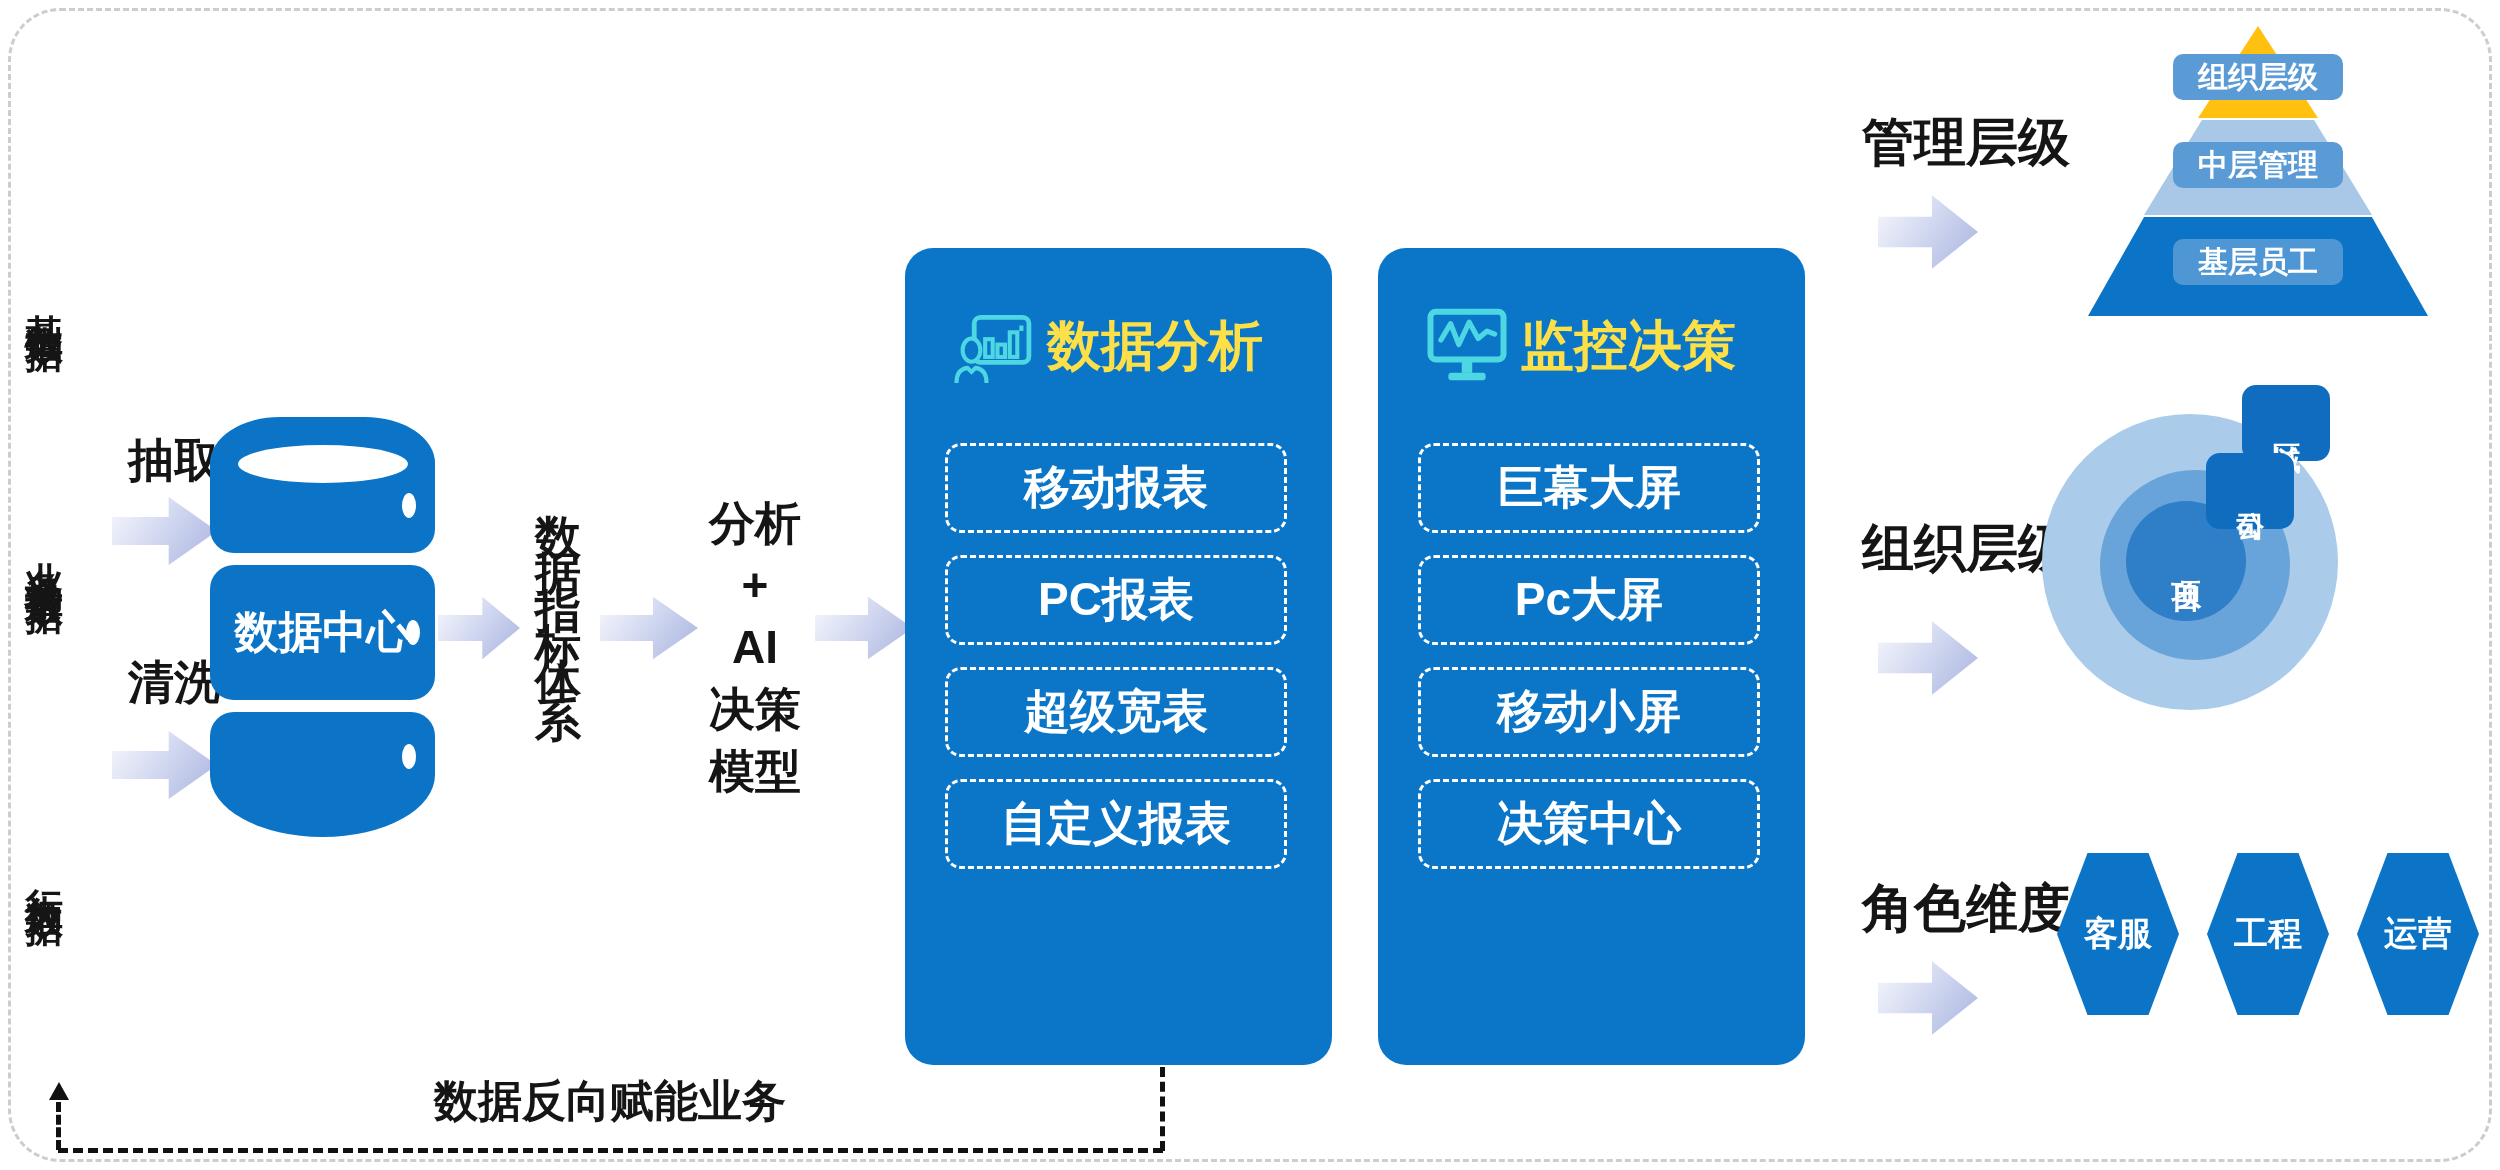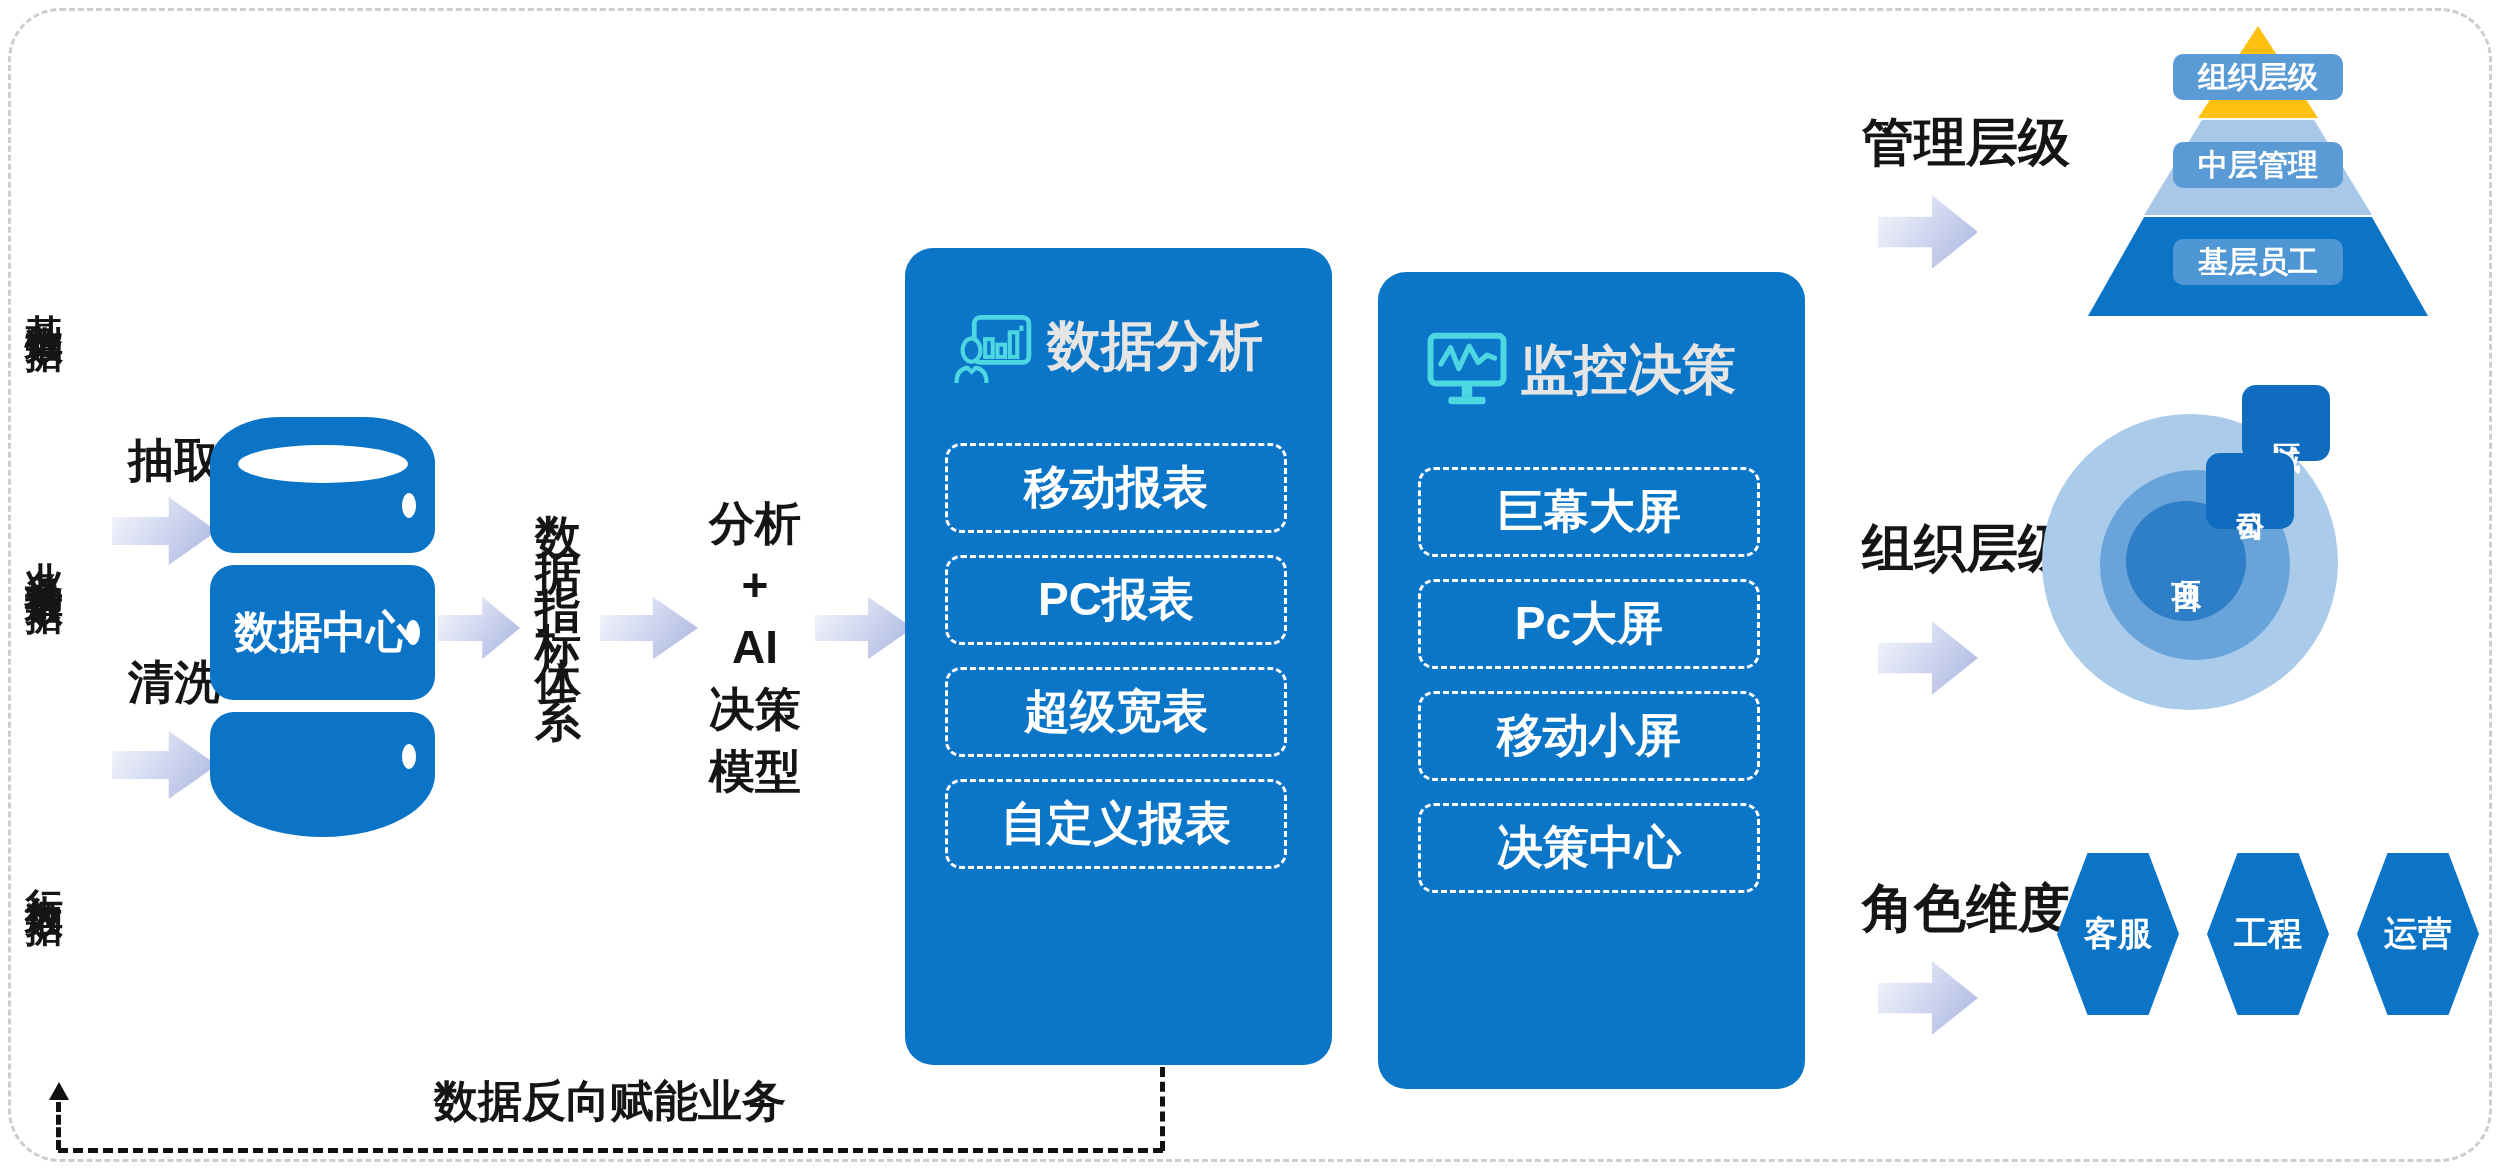--- a/index.html
+++ b/index.html
@@ -16,21 +16,21 @@
   .abs{position:absolute;}
   .arrow{position:absolute;background:linear-gradient(125deg,#f2f4fb 8%,#ccd3ee 55%,#a8b3df 100%);
          clip-path:polygon(0 31%,54% 31%,54% 4%,100% 50%,54% 96%,54% 69%,0 69%);}
   .label-big{position:absolute;font-size:52px;font-weight:bold;color:var(--ink);white-space:nowrap;}
   
   .db{position:absolute;left:210px;top:417px;width:225px;height:420px;}
   .db-seg{position:absolute;left:0;width:225px;background:var(--blue);}
   .db-dot{position:absolute;width:14px;height:25px;background:#fff;border-radius:50%;}
   
   .panel{position:absolute;top:248px;width:427px;height:817px;background:var(--panel);border-radius:28px;}
-  .panel-title{position:absolute;left:142px;top:62px;font-size:54px;font-weight:bold;color:#e5e5e5;white-space:nowrap;}
+  .panel-title{position:absolute;left:142px;top:62px;font-size:54px;font-weight:bold;color:#fde047;white-space:nowrap;}
   .panel-item{position:absolute;left:40px;width:336px;height:84px;border:3px dashed #fff;border-radius:16px;
               color:#fff;font-weight:bold;font-size:46px;display:flex;align-items:center;justify-content:center;white-space:nowrap;}
   
   .dash-h{position:absolute;border-top:5px dashed #111;}
   .dash-v{position:absolute;border-left:5px dashed #111;}
   .tri-up{position:absolute;width:0;height:0;border-left:10px solid transparent;border-right:10px solid transparent;border-bottom:18px solid #111;}
   
   .pyr{position:absolute;left:2088px;top:26px;width:340px;height:292px;}
   .pyr-band{position:absolute;}
   .pyr-label{position:absolute;left:85px;width:170px;height:46px;border-radius:10px;background:var(--mid-label);
@@ -101,21 +101,21 @@
       <ellipse cx="30" cy="62" rx="13" ry="17" fill="var(--panel)" stroke="var(--cyan)" stroke-width="6"></ellipse>
       <path d="M8,110 Q8,90 24,88 L30,94 L36,88 Q52,90 52,110" fill="var(--panel)" stroke="var(--cyan)" stroke-width="6"></path>
     </svg>
     <div class="panel-title">数据分析</div>
     <div class="panel-item" style="top:195px;">移动报表</div>
     <div class="panel-item" style="top:307px;">PC报表</div>
     <div class="panel-item" style="top:419px;">超级宽表</div>
     <div class="panel-item" style="top:531px;">自定义报表</div>
   </div>
 
-  <div class="panel" style="left:1378px;margin-top:24px;">
+  <div class="panel" style="left:1378px;">
     <svg class="abs" style="left:48px;top:58px;" width="82" height="80" viewBox="0 0 110 104">
       <rect x="6" y="6" width="98" height="64" rx="7" fill="none" stroke="var(--cyan)" stroke-width="8"></rect>
       <polyline points="20,44 33,22 44,50 58,20 70,42 82,32 92,36" fill="none" stroke="var(--cyan)" stroke-width="7" stroke-linejoin="round" stroke-linecap="round"></polyline>
       <rect x="48" y="70" width="14" height="18" fill="var(--cyan)"></rect>
       <rect x="30" y="88" width="50" height="10" rx="4" fill="var(--cyan)"></rect>
     </svg>
     <div class="panel-title">监控决策</div>
     <div class="panel-item" style="top:195px;">巨幕大屏</div>
     <div class="panel-item" style="top:307px;">Pc大屏</div>
     <div class="panel-item" style="top:419px;">移动小屏</div>

